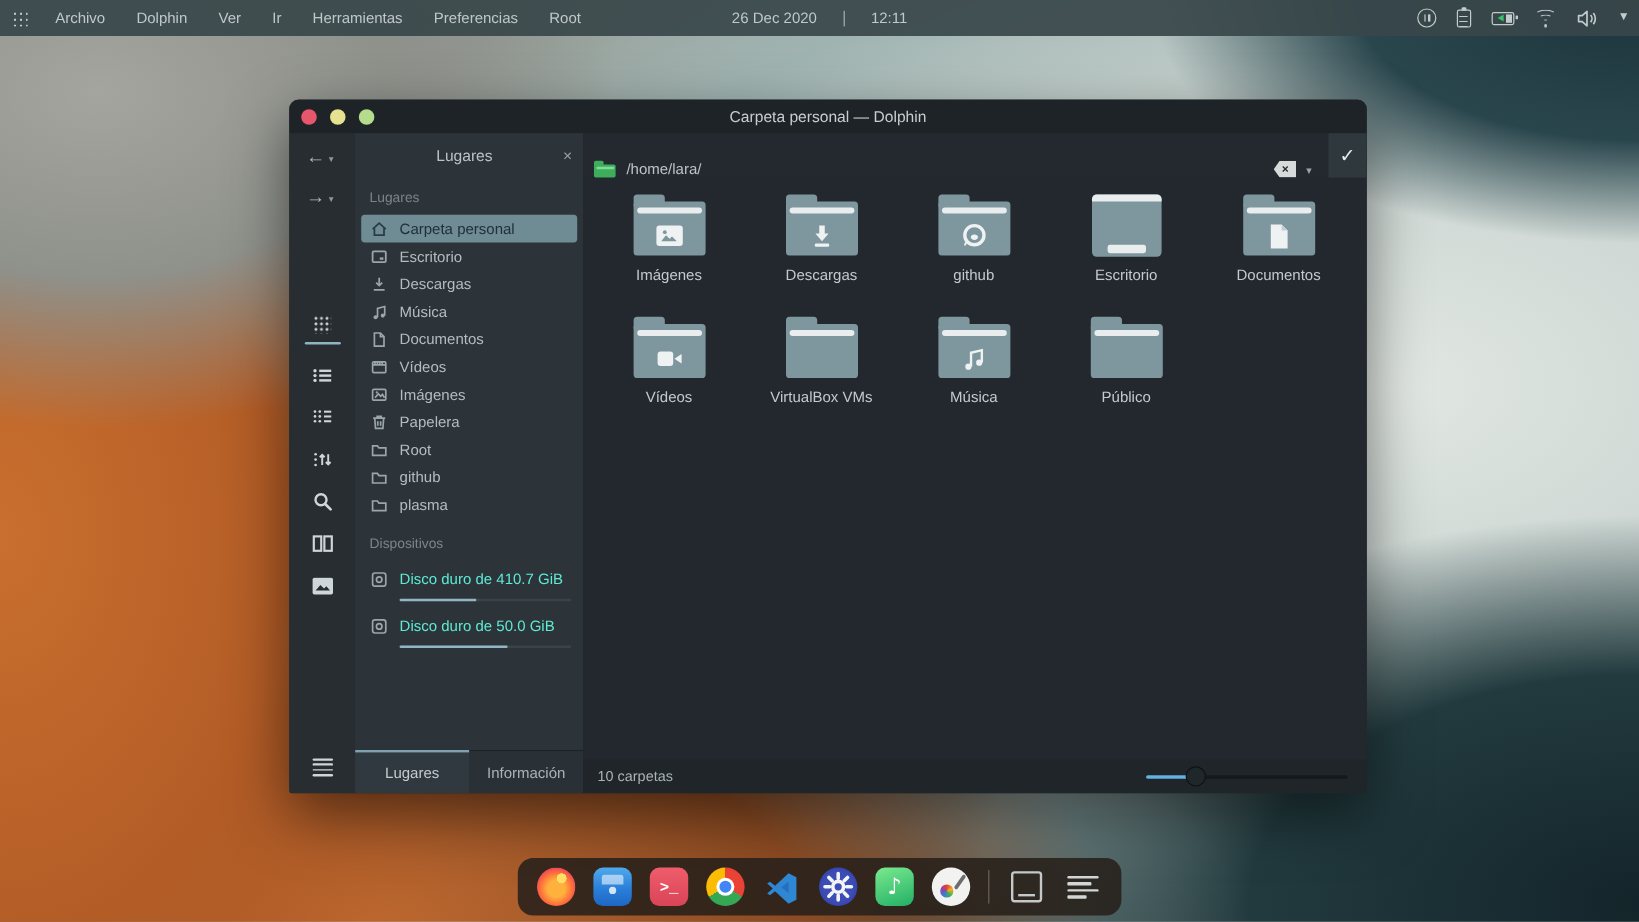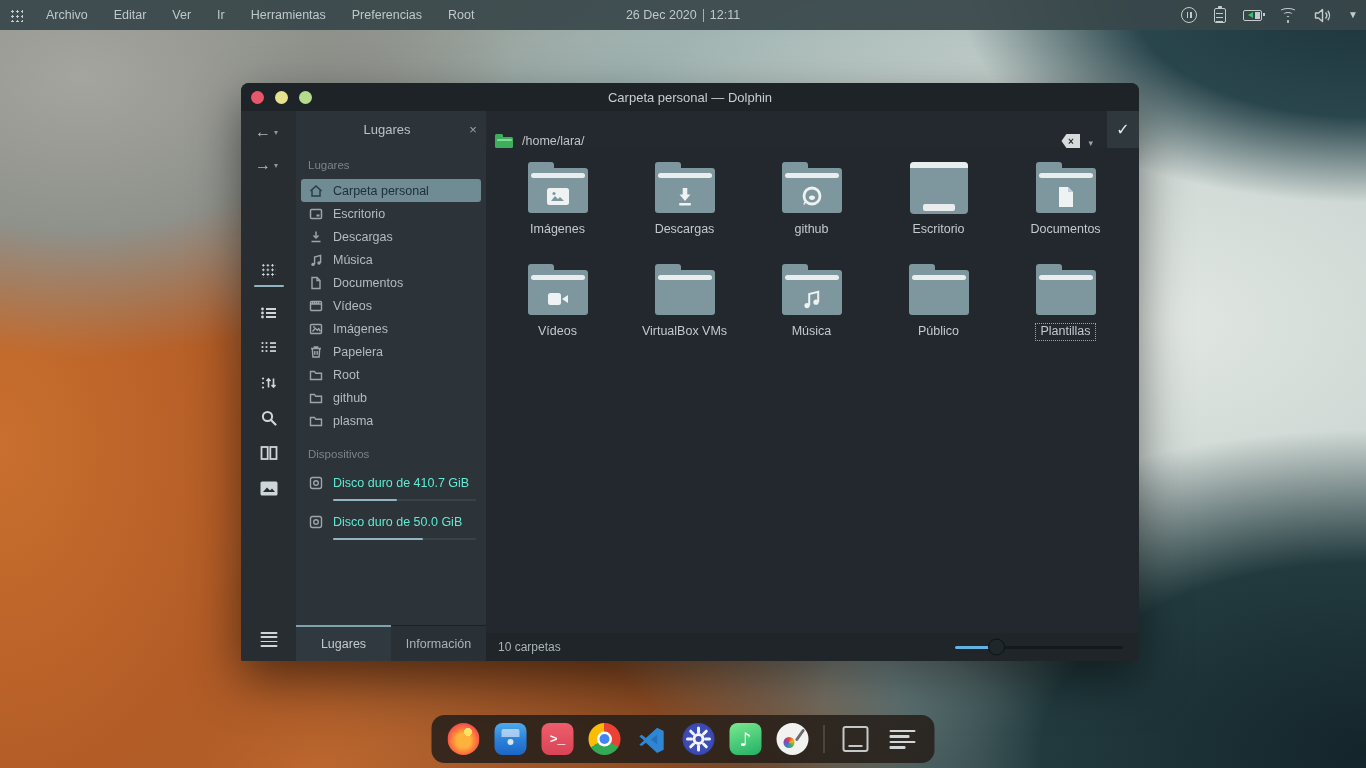--- a/index.html
+++ b/index.html
@@ -19,21 +19,21 @@
       linear-gradient(135deg, #838b87 0%, #979d96 25%, #b8c1bc 50%, #cfd8d3 65%, #45595b 100%);
   }
   i,em { font-style:normal; }
 
   
   .topbar { position:absolute; left:0; top:0; width:1366px; height:30px;
     background:rgba(56,70,74,0.92); display:flex; align-items:center; color:#bfc8ca; font-size:12.5px; }
   .appgrid { width:14px; height:14px; margin:0 10px 0 9px;
     background-image:radial-gradient(#c3cbcd 1.1px, rgba(0,0,0,0) 1.3px); background-size:5px 5px; background-position:1px 1px; }
   .menuitem { padding:0 13px; line-height:30px; cursor:default; }
-  .clock { position:absolute; left:0; right:0; top:0; height:30px; display:flex; align-items:center; justify-content:center; gap:6px; pointer-events:none; }
+  .clock { position:absolute; left:0; right:0; top:0; height:30px; display:flex; align-items:center; justify-content:center; gap:22px; pointer-events:none; }
   .clock .sep { width:1px; height:13px; background:#bfc8ca; opacity:.8; }
   .tray { position:absolute; right:8px; top:0; height:30px; display:flex; align-items:center; gap:17px; }
   .tico { position:relative; display:block; }
   .ico-pause { width:16px; height:16px; border:1.5px solid #c3cbcd; border-radius:50%; }
   .ico-pause::before, .ico-pause::after { content:""; position:absolute; top:4px; width:1.8px; height:5.5px; background:#c3cbcd; }
   .ico-pause::before { left:4.6px; } .ico-pause::after { right:4.6px; }
   .ico-clip { width:12px; height:15px; border:1.5px solid #c3cbcd; border-radius:2px;
     background:repeating-linear-gradient(180deg, rgba(0,0,0,0) 0 3px, #c3cbcd 3px 4.2px); background-size:7px 100%; background-position:1px 1px; background-repeat:no-repeat; }
   .ico-clip::before { content:""; position:absolute; top:-3px; left:2.5px; width:4px; height:3px; background:#c3cbcd; border-radius:1px; }
   .ico-batt { width:19px; height:11px; border:1.5px solid #c3cbcd; border-radius:2px; }
@@ -160,21 +160,21 @@
   .d-tasks i { display:block; height:2.5px; background:#d3d6d6; border-radius:1px; }
   .d-tasks i:nth-child(1){ width:100%; } .d-tasks i:nth-child(2){ width:78%; }
   .d-tasks i:nth-child(3){ width:100%; } .d-tasks i:nth-child(4){ width:60%; }
 </style>
 </head>
 <body>
 
 <div class="topbar">
   <span class="appgrid"></span>
   <span class="menuitem">Archivo</span>
-  <span class="menuitem">Editar</span>
+  <span class="menuitem">Dolphin</span>
   <span class="menuitem">Ver</span>
   <span class="menuitem">Ir</span>
   <span class="menuitem">Herramientas</span>
   <span class="menuitem">Preferencias</span>
   <span class="menuitem">Root</span>
   <div class="clock">
     <span>26 Dec 2020</span>
     <span class="sep"></span>
     <span>12:11</span>
   </div>
@@ -570,28 +570,20 @@
 
         <div class="fcell">
           <div class="folder">
               <i class="tab"></i>
               <i class="fbody"></i>
               <i class="stripe"></i>
             </div>
           <div class="flabel">Público</div>
         </div>
 
-        <div class="fcell">
-          <div class="folder">
-              <i class="tab"></i>
-              <i class="fbody"></i>
-              <i class="stripe"></i>
-            </div>
-          <div class="flabel focused">Plantillas</div>
-        </div>
       </div>
 
       <div class="statusbar">
         <span class="statustext">10 carpetas</span>
         <div class="zoomslider">
           <i class="zfill" style="width: 25%;"></i>
         </div>
       </div>
     </div>
   </div>

